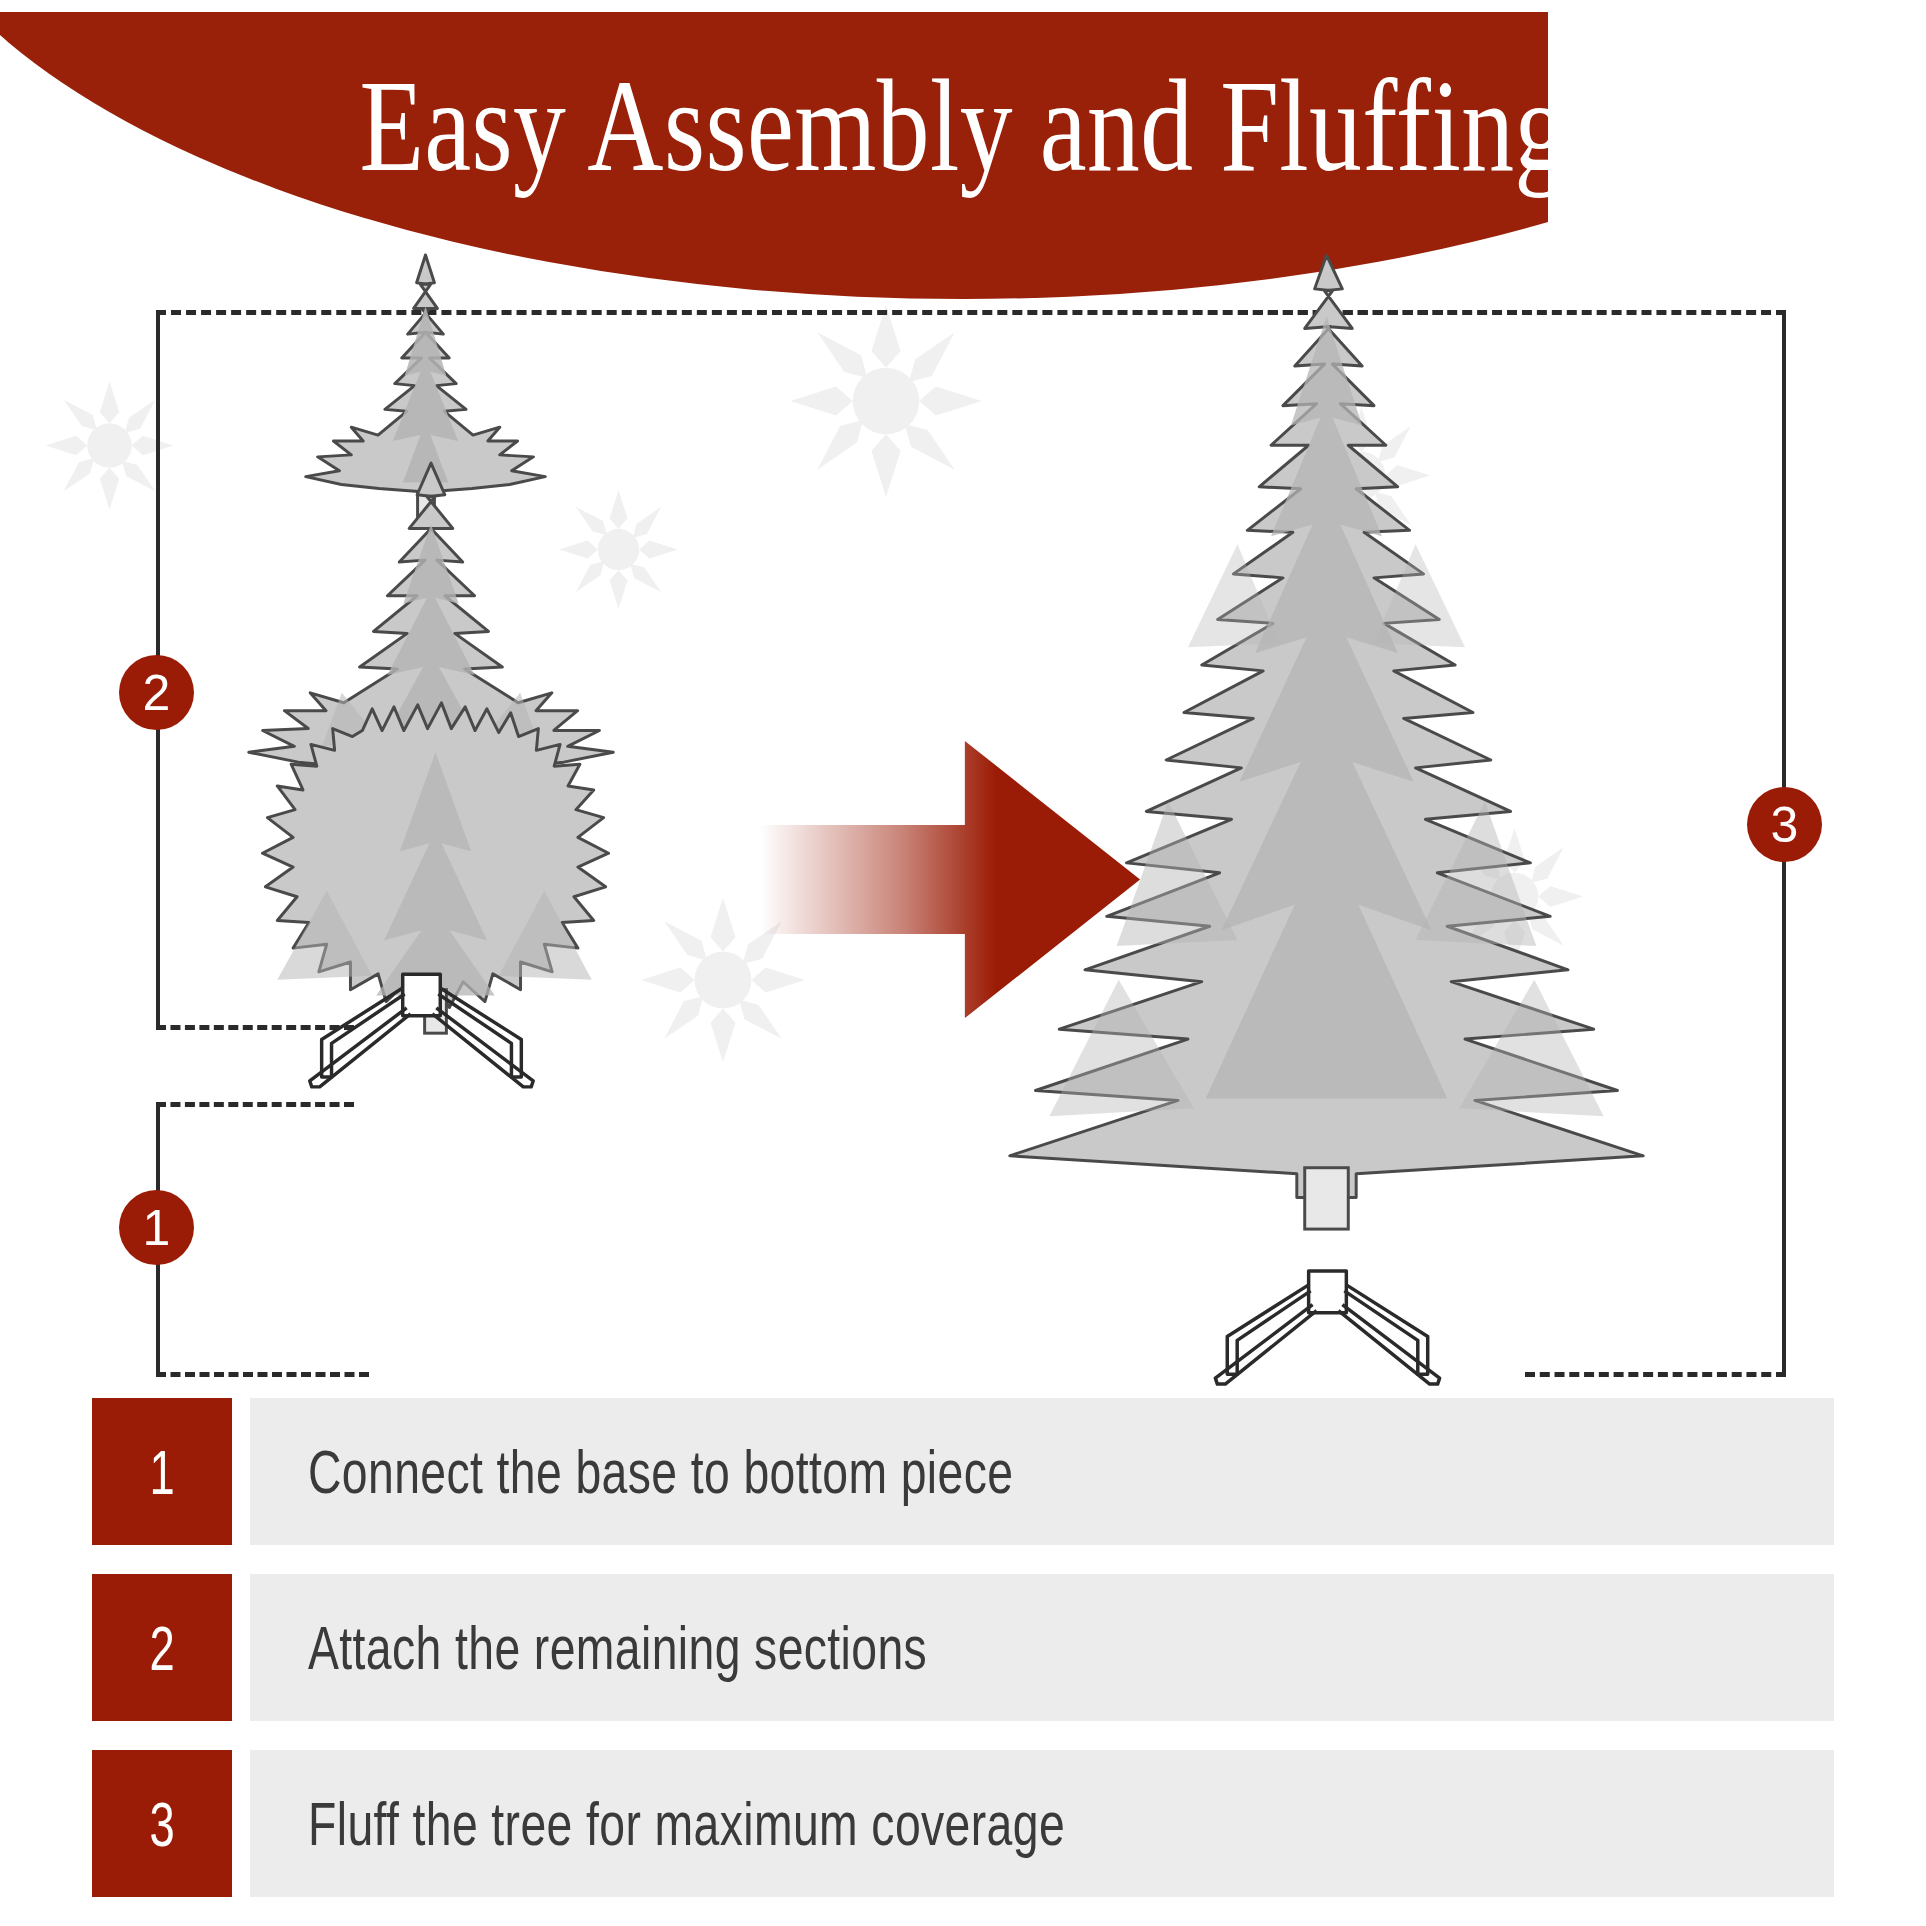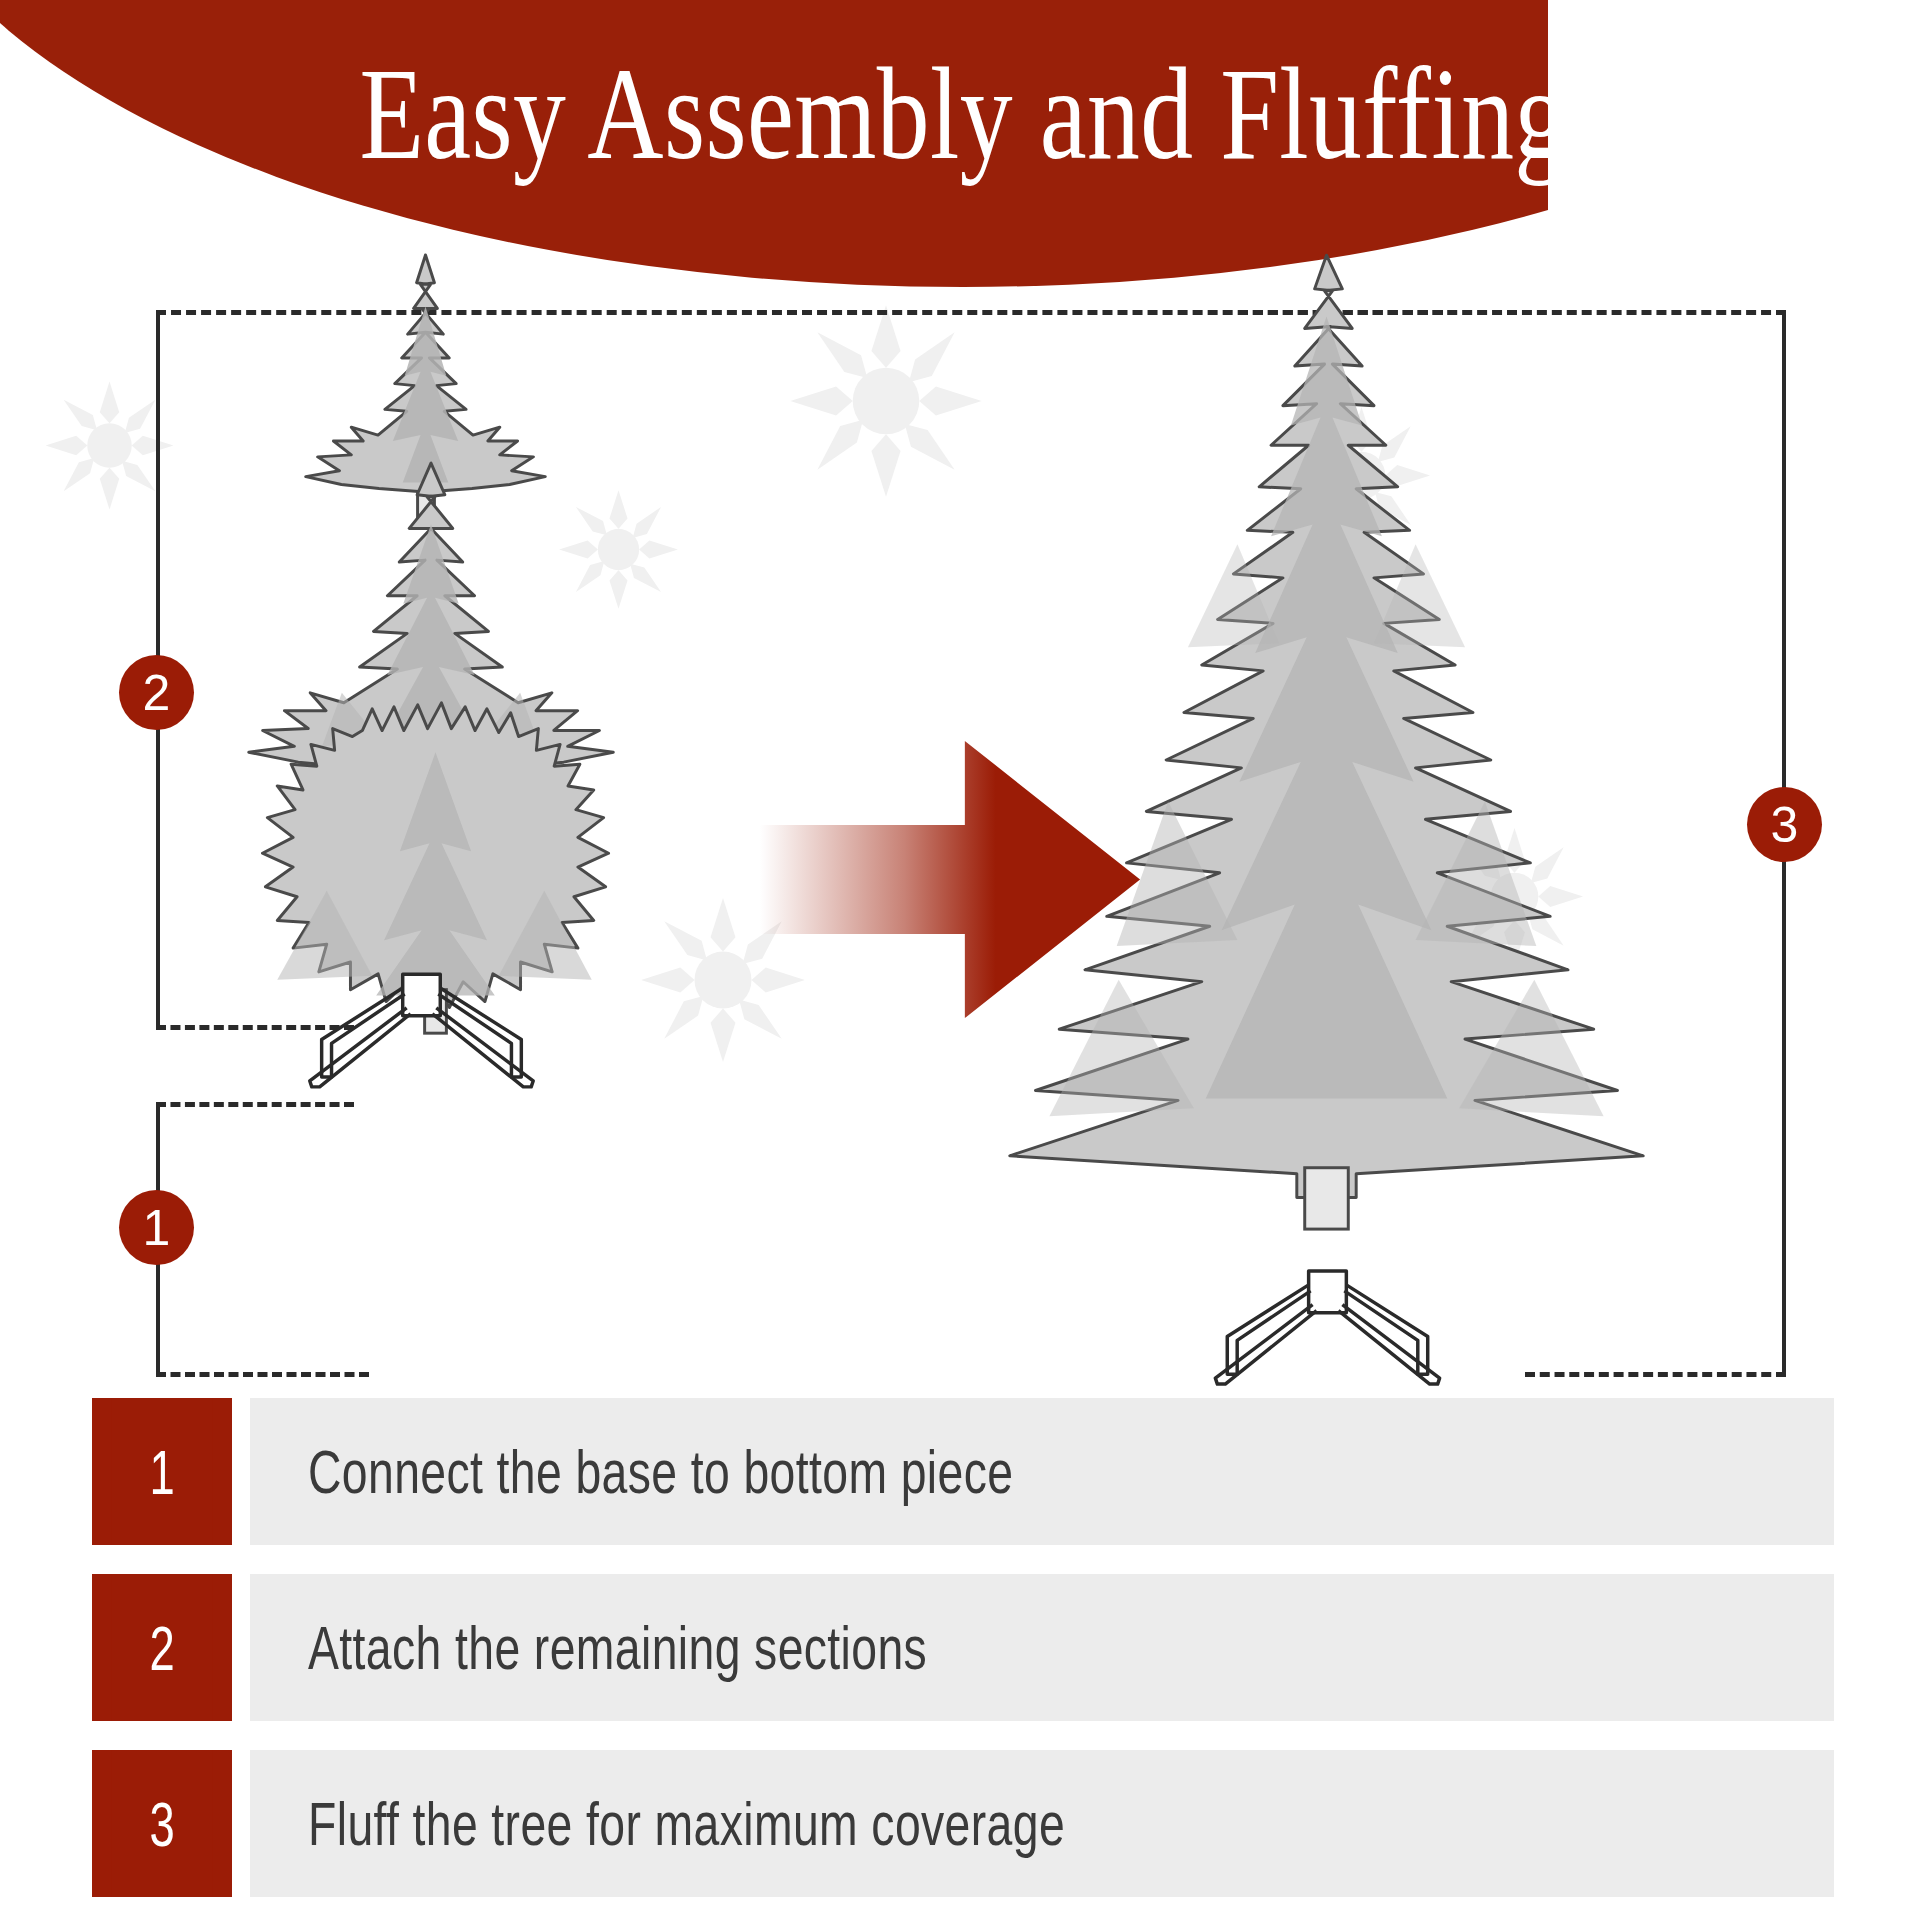--- a/index.html
+++ b/index.html
@@ -1,21 +1,21 @@
 <!DOCTYPE html>
 <html><head>
 <meta charset="utf-8">
 <style>
   html,body{margin:0;padding:0;background:#ffffff;}
   body{width:1927px;height:1927px;position:relative;overflow:hidden;
        font-family:"Liberation Sans","DejaVu Sans",sans-serif;}
 
   
   #header{
-    position:absolute;left:0;top:0;width:1548px;height:297px;overflow:hidden;
+    position:absolute;left:0;top:12px;width:1548px;height:297px;overflow:hidden;
   }
   #header-bg{
     position:absolute;left:-119px;top:-683px;width:2164px;height:970px;
     background:#992009;border-radius:50%;
   }
   #header-title{
     position:absolute;left:0;top:0;width:1927px;height:228px;
     display:flex;align-items:center;justify-content:center;
     color:#ffffff;font-family:"Liberation Serif","DejaVu Serif",serif;
     font-size:132px;line-height:1;font-weight:400;letter-spacing:0.5px;

